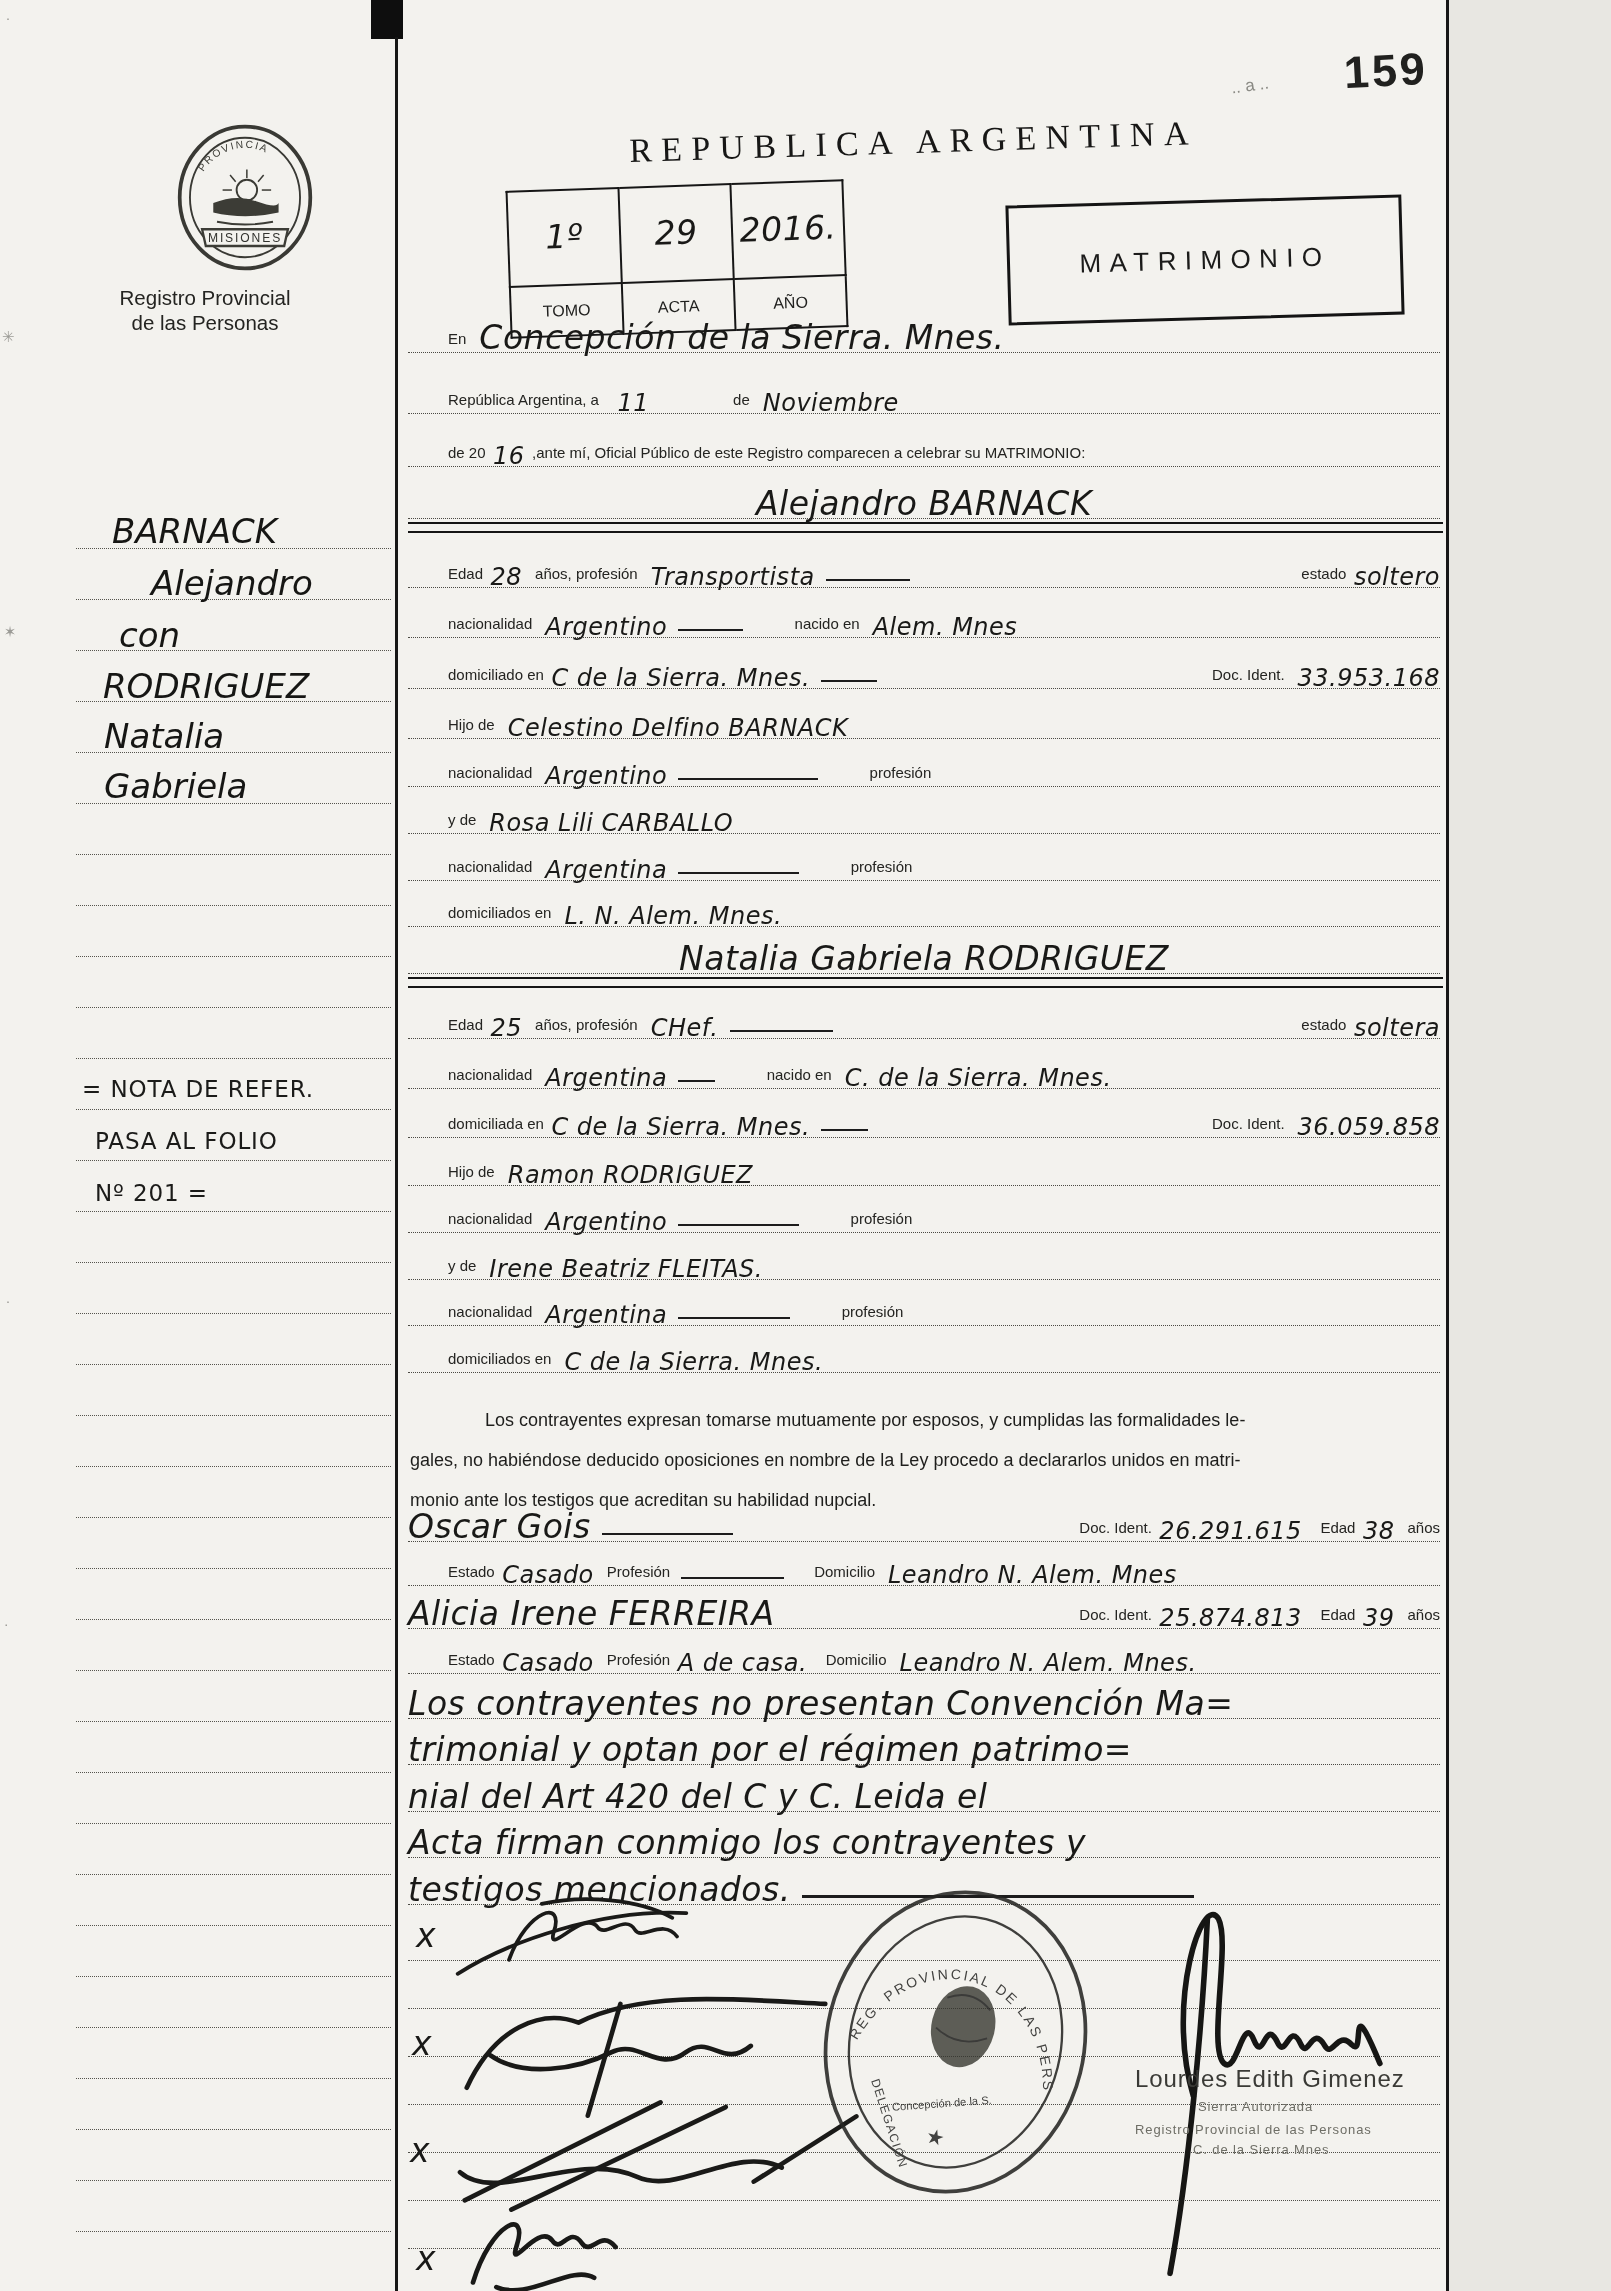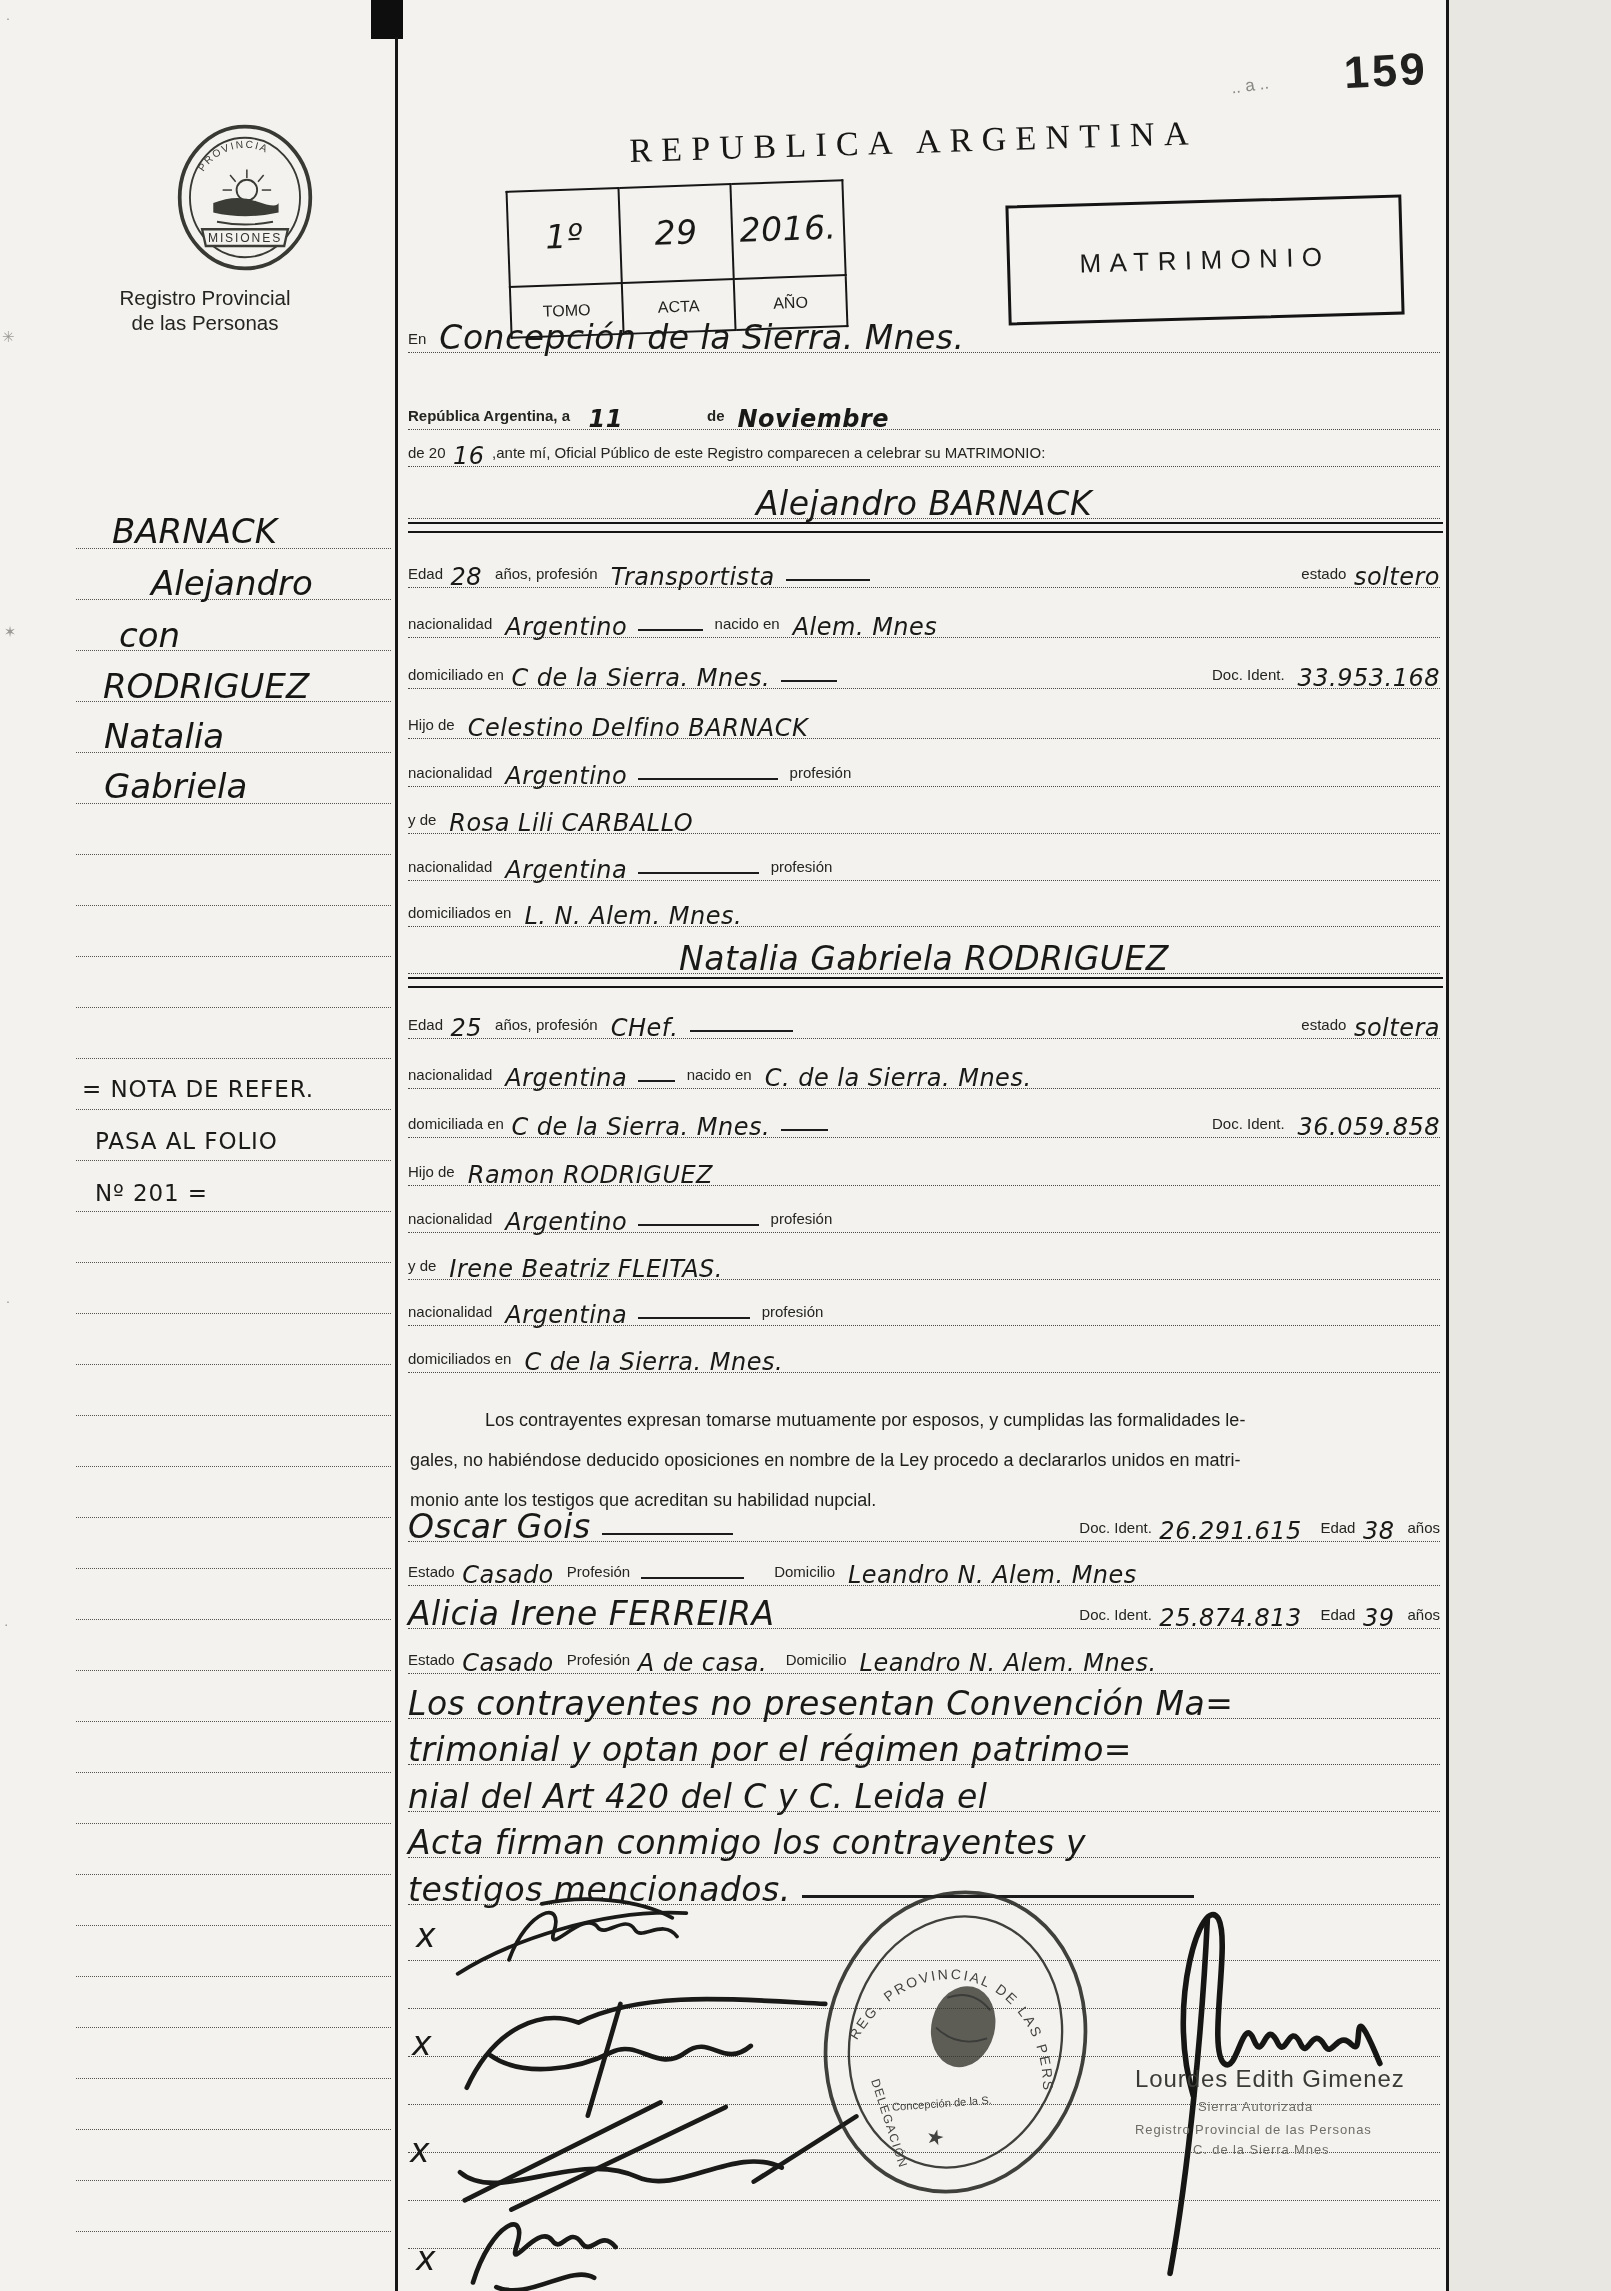--- a/index.html
+++ b/index.html
@@ -7,21 +7,21 @@
     width:1612px;height:2291px;position:relative;overflow:hidden;
     background:#e8e7e2;font-family:"Liberation Sans",sans-serif;color:#1d1d1b;
   }
   #page{position:absolute;left:0;top:0;width:1449px;height:2291px;background:#f3f2ee;}
   .abs{position:absolute;}
   
   .vrule{position:absolute;background:#161616;}
   .dbl{position:absolute;height:6.5px;border-top:2.8px solid #141414;border-bottom:2.8px solid #151515;}
   
   .row{position:absolute;display:flex;align-items:flex-end;border-bottom:1.9px dotted #4b4a44;height:48px;}
-  .lbl{font-size:15px;line-height:1;color:#242421;padding-bottom:6.5px;white-space:nowrap;}
+  .lbl{font-size:15px;line-height:1;color:#242421;padding-bottom:6.5px;white-space:nowrap;margin-left:40px;}
   .hw{font-family:"DejaVu Sans",sans-serif;font-style:italic;font-size:24px;line-height:.85;
       color:#191917;letter-spacing:0.5px;white-space:nowrap;}
   .hw.big{font-size:33px;}
   .fill{flex:1;}
   .gap8{margin-left:7.5px;} .gap14{margin-left:13px;} .gap20{margin-left:18.6px;}
   .dash{display:inline-block;width:112px;border-bottom:2.8px solid #1c1c1c;margin:0 11.2px 5.6px 11.2px;}
   .namec{width:100%;text-align:center;}
   
   .para{position:absolute;font-size:18px;color:#1e1e1c;}
   .para div{height:40px;}
@@ -157,21 +157,21 @@
 
   <div class="margin-note" style="left:82px;top:1076px;">= NOTA DE REFER.</div>
   <div class="margin-note" style="left:95px;top:1128px;">PASA AL FOLIO</div>
   <div class="margin-note" style="left:95px;top:1180px;">Nº 201 =</div>
 
   <div class="row" style="left:408px;top:298px;width:1032px;height:54px;">
     <span class="lbl">En</span>
     <span class="hw big gap14">Concepción  de la Sierra. Mnes.</span>
     <span class="fill"></span>
   </div>
-  <div class="row" style="left:408px;top:381px;width:1032px;font-weight:bold;">
+  <div class="row" style="left:408px;top:365px;width:1032px;">
     <span class="lbl">República  Argentina, a</span>
     <span class="hw gap20">11</span>
     <span class="lbl" style="margin-left:84px;">de</span>
     <span class="hw gap14">Noviembre</span>
     <span class="fill"></span>
   </div>
   <div class="row" style="left:408px;top:418px;width:1032px;">
     <span class="lbl">de 20</span>
     <span class="hw gap8">16</span>
     <span class="lbl gap8">,ante mí,  Oficial  Público  de este Registro  comparecen  a celebrar  su MATRIMONIO:</span>

